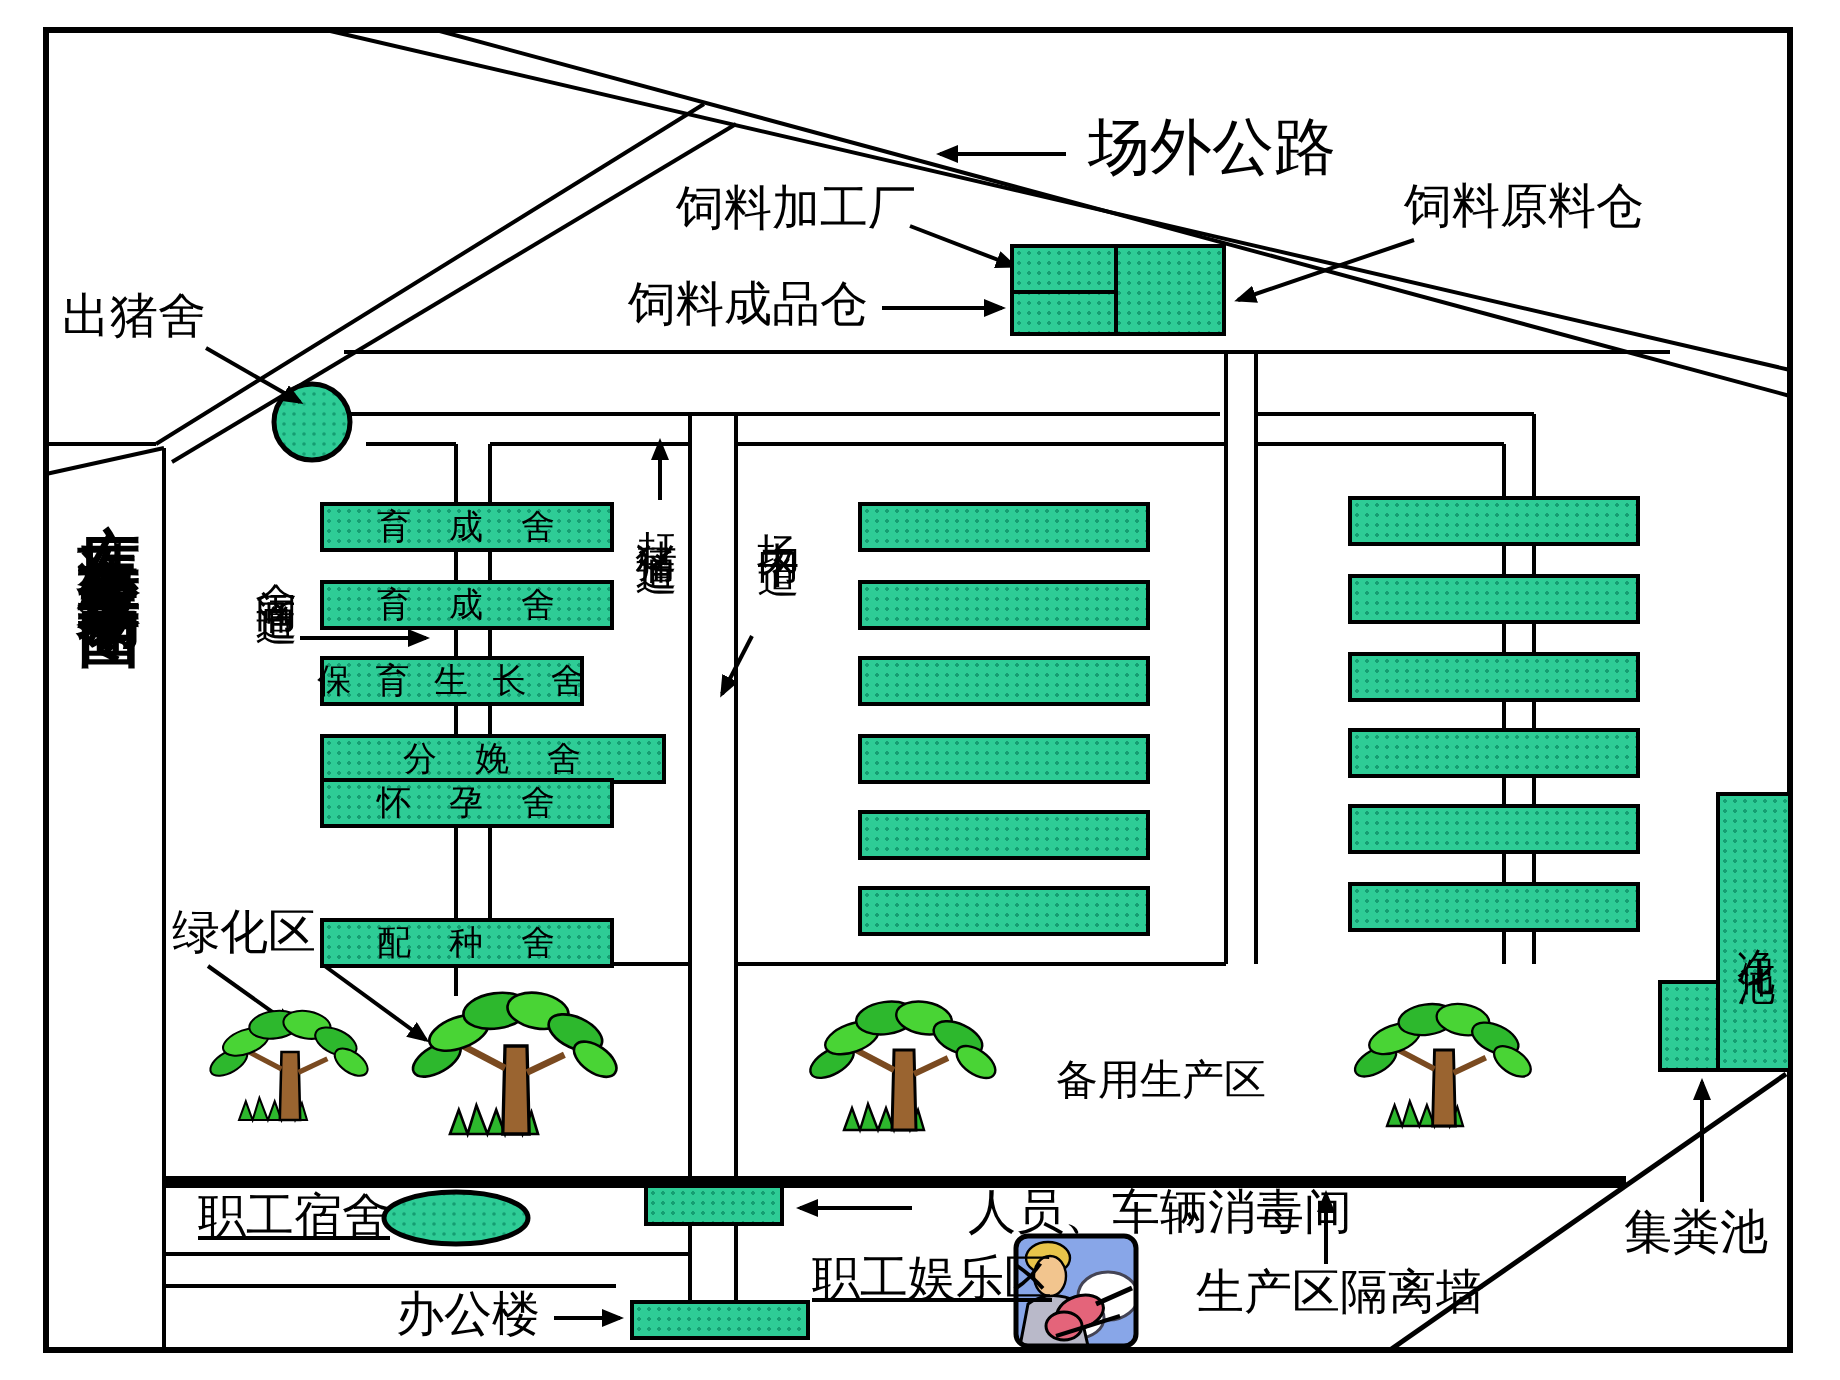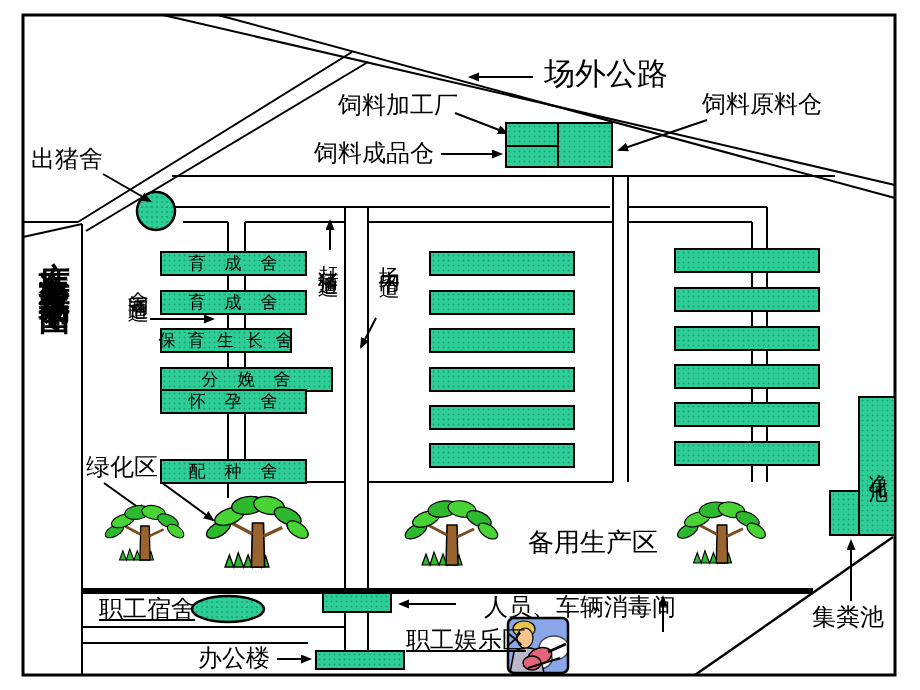--- a/index.html
+++ b/index.html
@@ -174,24 +174,25 @@
   <div class="bld" style="left:829px;top:490px;width:31px;height:46px;"></div>
   <div class="bld" style="left:322px;top:592px;width:70px;height:21px;"></div>
   <div class="bld" style="left:315px;top:650px;width:90px;height:20px;"></div>
 
   <div class="lbl" style="left:31px;top:146px;">出猪舍</div>
   <div class="lbl" style="left:338px;top:92px;">饲料加工厂</div>
   <div class="lbl" style="left:314px;top:140px;">饲料成品仓</div>
   <div class="lbl" style="left:702px;top:91px;">饲料原料仓</div>
   <div class="lbl" style="left:544px;top:56px;font-size:31px;">场外公路</div>
   <div class="lbl" style="left:86px;top:454px;">绿化区</div>
-  <div class="lbl" style="left:528px;top:528px;font-size:26px;">备用生产区</div>
+  <div class="lbl" style="left:528px;top:528px;font-size:21px;">备用生产区</div>
   <div class="lbl" style="left:99px;top:596px;text-decoration:underline;">职工宿舍</div>
   <div class="lbl" style="left:460px;top:594px;margin-left:24px;">人员、车辆消毒间</div>
   <div class="lbl" style="left:406px;top:627px;text-decoration:underline;">职工娱乐区</div>
+  <div class="lbl" style="left:598px;top:634px;">生产区隔离墙</div>
   <div class="lbl" style="left:198px;top:645px;">办公楼</div>
   <div class="lbl" style="left:812px;top:604px;font-size:24px;text-align:center;">集粪池</div>
 
   <div class="lbl v" style="left:126px;top:274px;">舍间通道</div>
   <div class="lbl v" style="left:316px;top:249px;">赶猪通道</div>
   <div class="lbl v" style="left:377px;top:250px;">场内干道</div>
 
 </div>
 
 </body></html>

